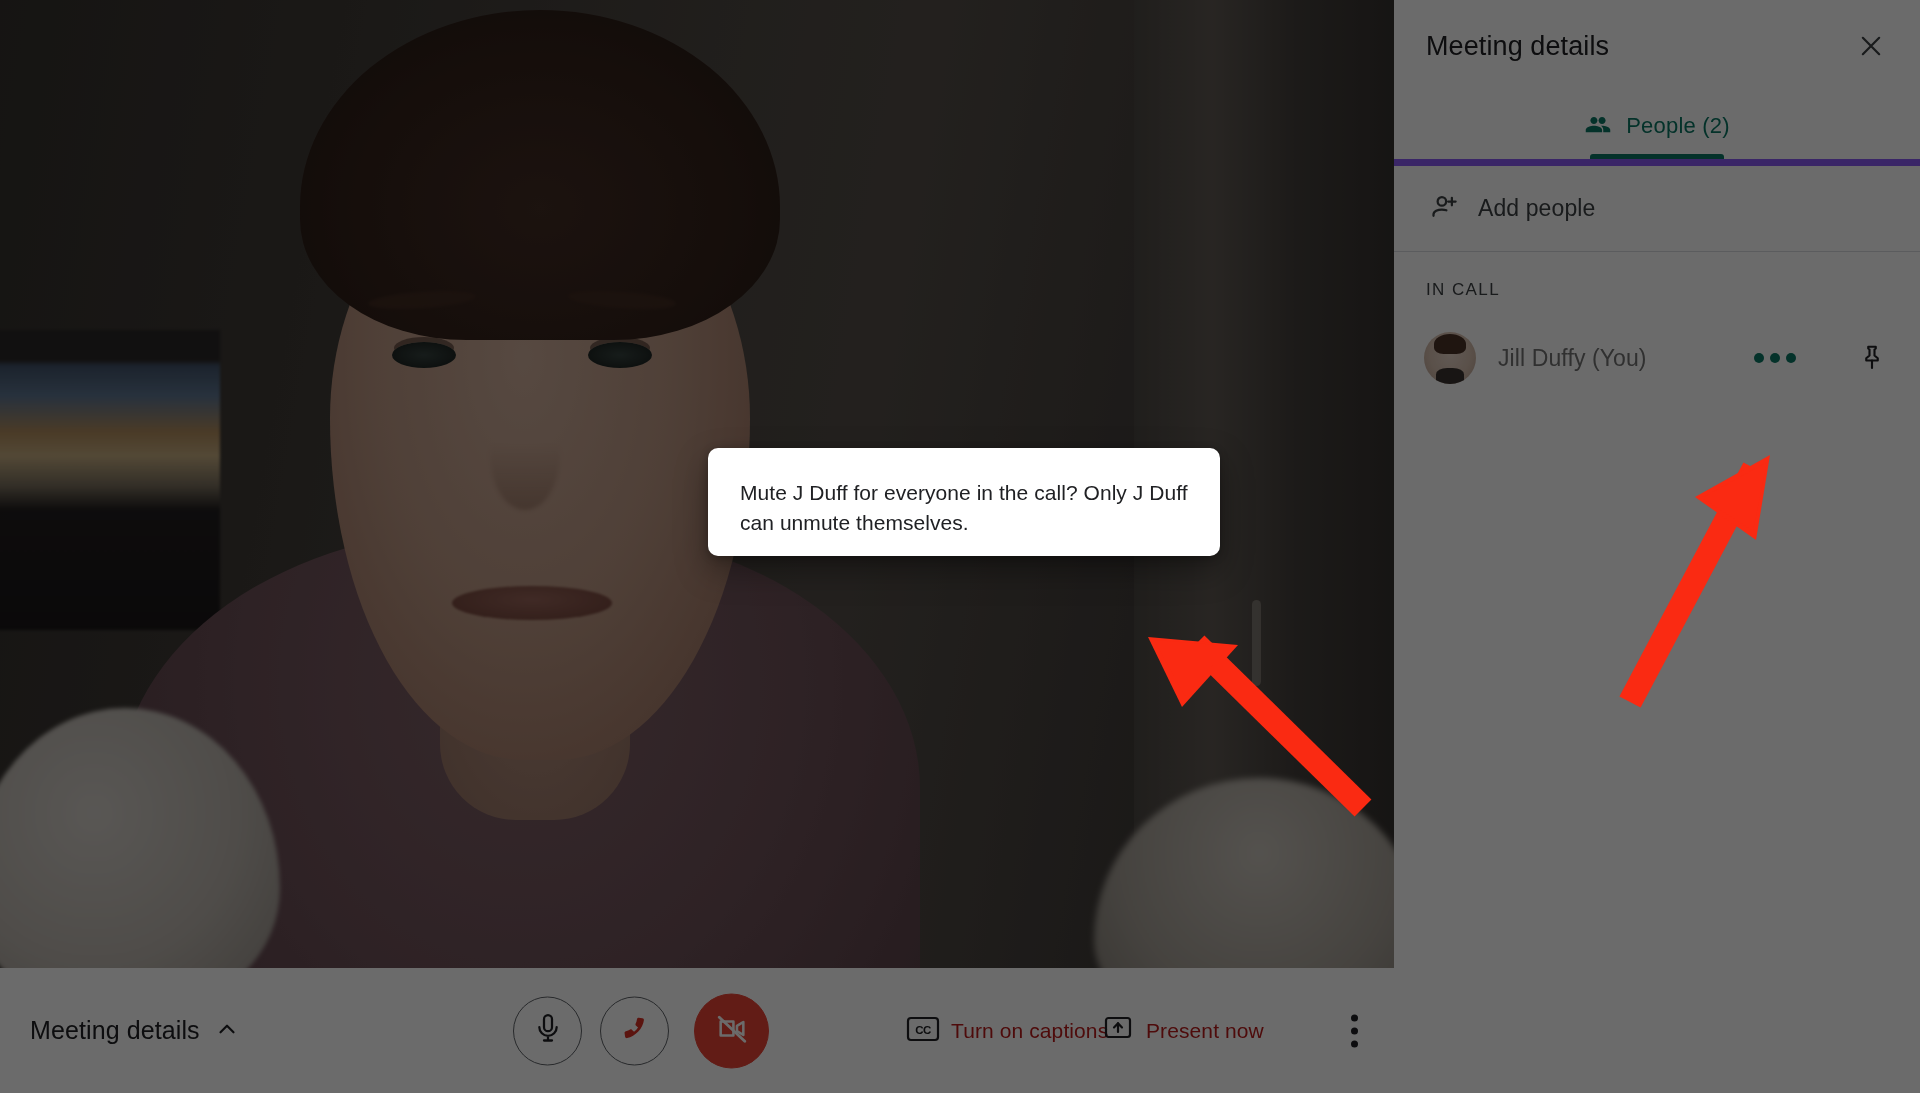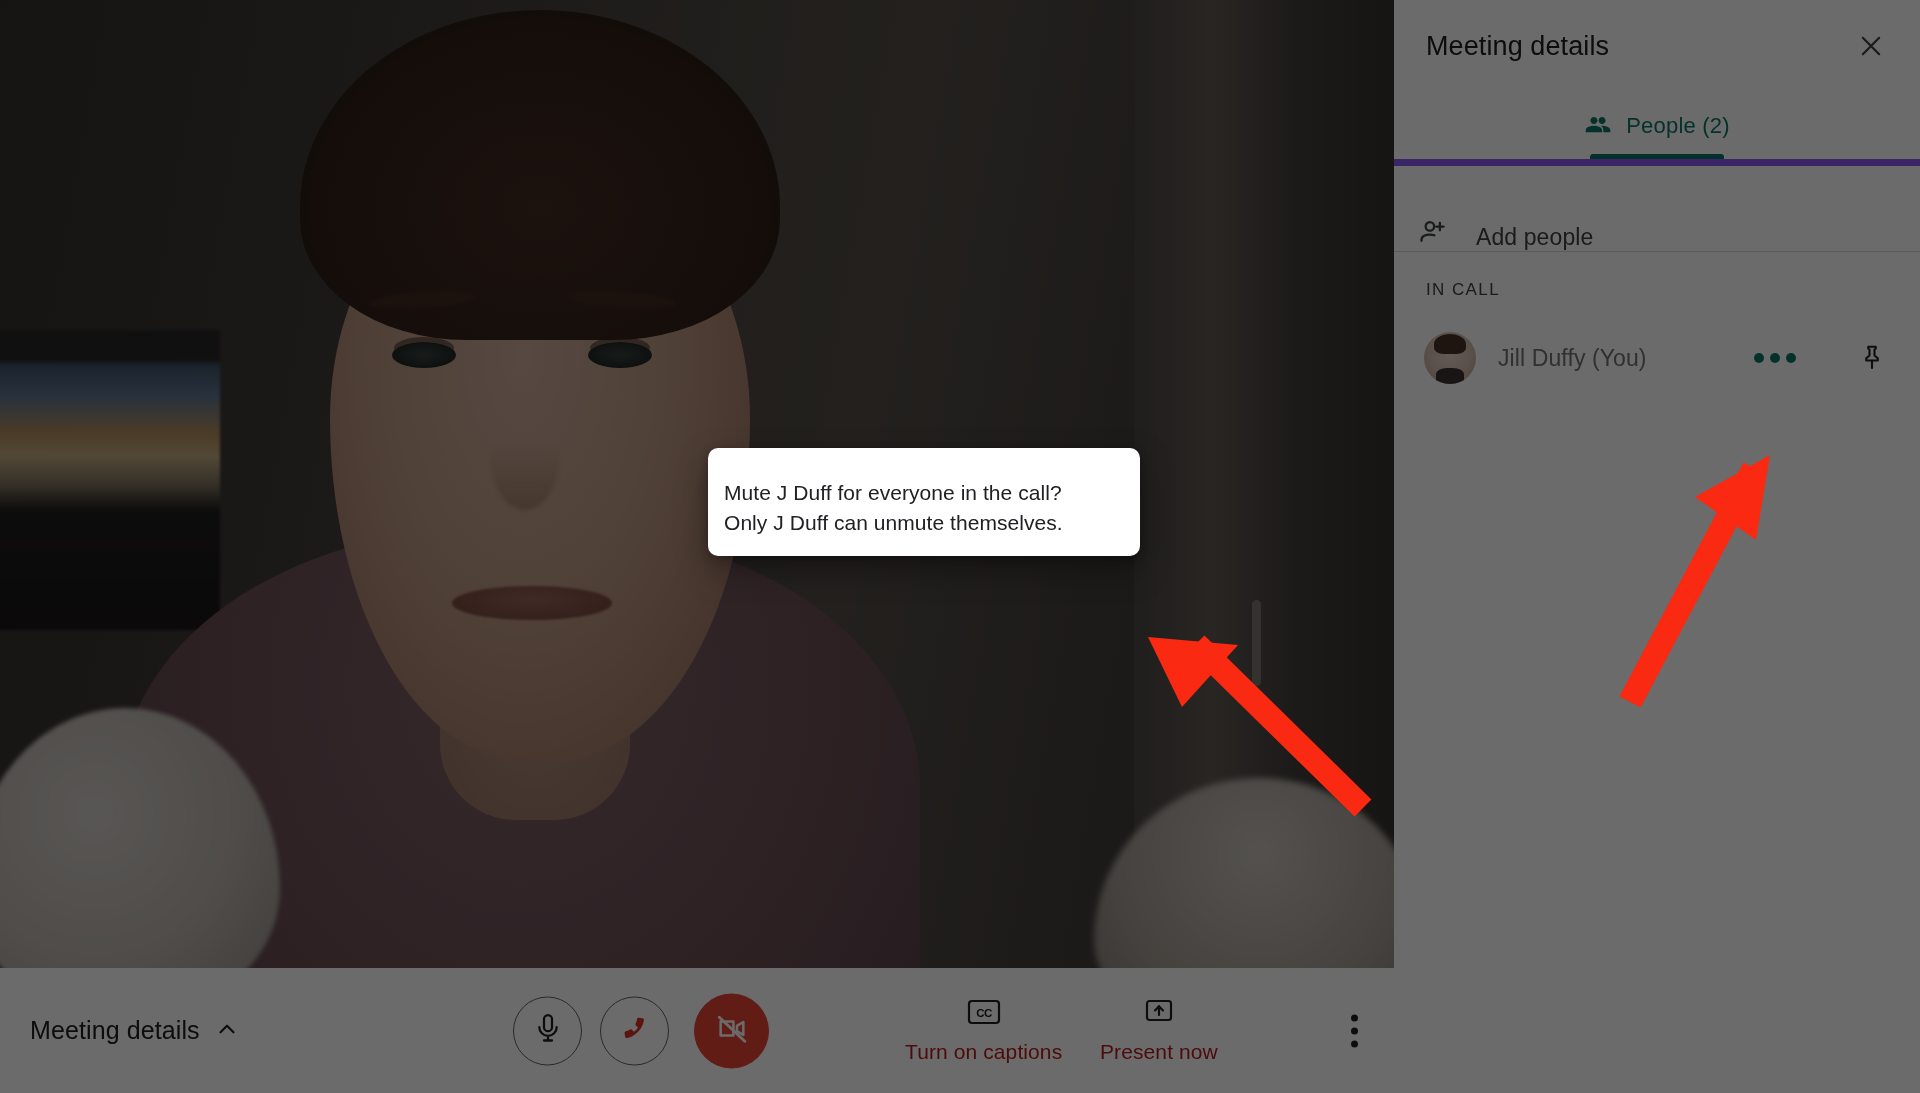--- a/index.html
+++ b/index.html
@@ -204,21 +204,20 @@
     border-color: #ea4335;
     width: 75px; height: 75px;
   }
   .round-btn.hangup { border-color: #5f6368; }
 
   .tb-text-btn {
     position: absolute;
     top: 50%;
     transform: translateY(-50%);
     display: flex;
-    flex-direction: column;
     align-items: center;
     gap: 10px;
     cursor: pointer;
   }
   .tb-text-btn .lbl {
     font-size: 21px;
     color: #b91c1c;
     letter-spacing: .1px;
     white-space: nowrap;
   }
@@ -299,24 +298,24 @@
     left: 50%;
     transform: translateX(-50%);
     width: 134px;
     height: 5px;
     background: #0b7764;
     border-radius: 3px 3px 0 0;
   }
 
   .add-people {
     display: flex;
-    align-items: flex-end;
-    gap: 28px;
+    align-items: center;
+    gap: 18px;
     height: 86px;
-    padding: 0 24px;
+    padding: 0 36px;
     border-bottom: 1px solid #dadce0;
     cursor: pointer;
   }
   .add-people .ap-label {
     font-size: 23px;
     color: #3c4043;
     letter-spacing: .1px;
   }
 
   .section-label {
@@ -399,25 +398,25 @@
     width: 6px; height: 6px;
     border-radius: 50%;
     background: #202124;
     display: block;
   }
 
   
   .dialog {
     position: absolute;
     left: 708px; top: 448px;
-    width: 432px;
+    width: 512px;
     background: #ffffff;
     border-radius: 10px;
     box-shadow: 0 14px 32px rgba(0,0,0,.35), 0 2px 8px rgba(0,0,0,.25);
-    padding: 30px 32px 18px 16px;
+    padding: 30px 32px 18px 32px;
     z-index: 20;
   }
   .dialog-text {
     font-size: 21px;
     line-height: 1.42;
     color: #202124;
     letter-spacing: .05px;
   }
   .dialog-actions {
     display: flex;

